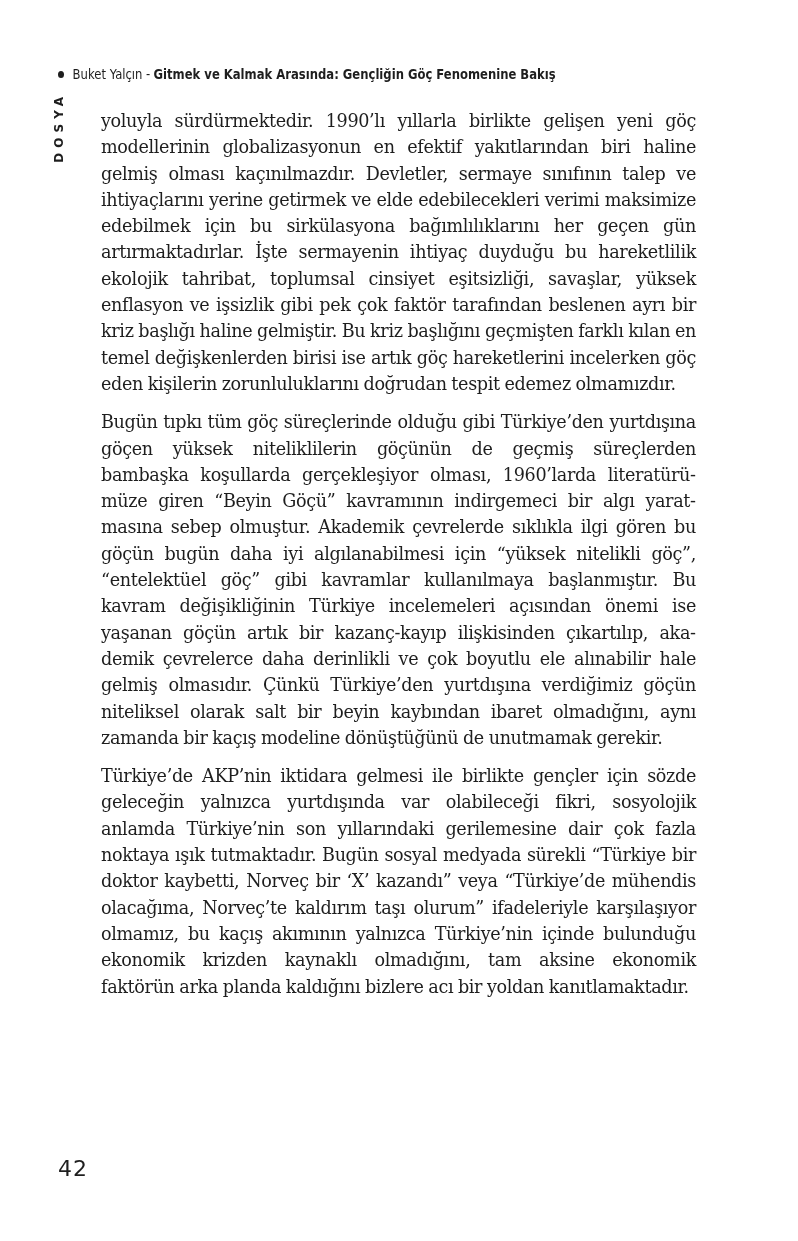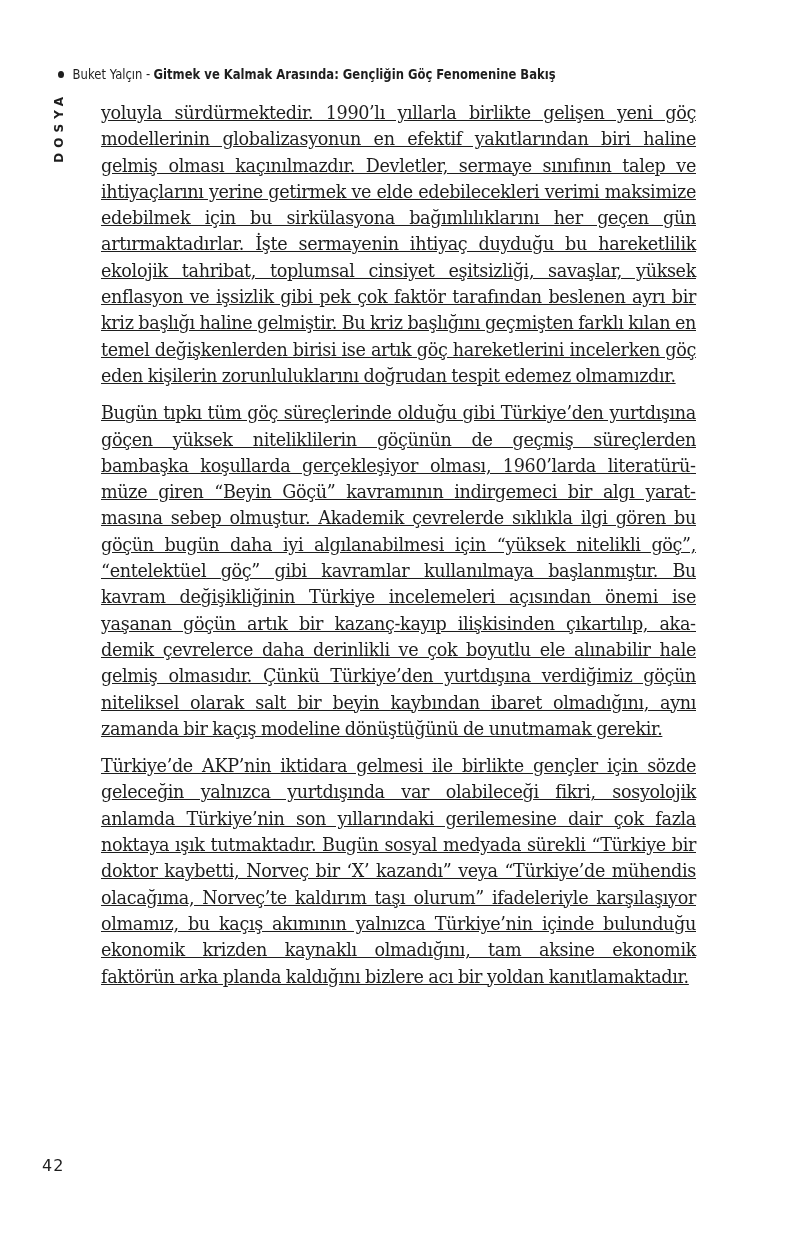--- a/index.html
+++ b/index.html
@@ -19,24 +19,24 @@
       writing-mode: vertical-rl; transform: rotate(180deg);
       font-family: "DejaVu Sans", sans-serif; font-weight: bold; font-size: 12px;
       letter-spacing: 5px; color: #1e1e1e;
     }
     .body-text {
       position: absolute; left: 101px; top: 96px; width: 595px;
       font-family: "DejaVu Serif", serif; font-size: 17.6px; line-height: 26.3px;
       text-align: justify; hyphens: manual; color: #1e1e1e;
       letter-spacing: -0.35px; word-spacing: -0.5px;
     }
-    .body-text p { margin: 4px 0 11px 0; text-decoration: underline; }
+    .body-text p { margin: 12px 0 11px 0; }
     .page-number {
-      position: absolute; left: 42px; top: 1156px;
-      font-family: "DejaVu Sans", sans-serif; font-size: 16px; color: #1e1e1e; letter-spacing: 1px;
+      position: absolute; left: 58px; top: 1156px;
+      font-family: "DejaVu Sans", sans-serif; font-size: 22px; color: #1e1e1e; letter-spacing: 1px;
     }
   </style>
 </head>
 <body>
 
 <div class="running-header">
   <span class="bullet"></span>
   <span class="author">Buket Yalçın</span>
   <span class="sep">-</span>
   <span class="article-title">Gitmek ve Kalmak Arasında: Gençliğin Göç Fenomenine Bakış</span>

